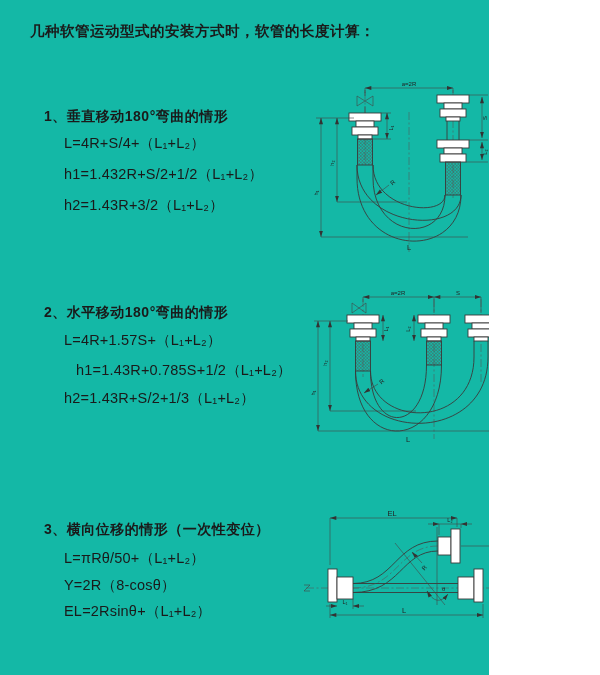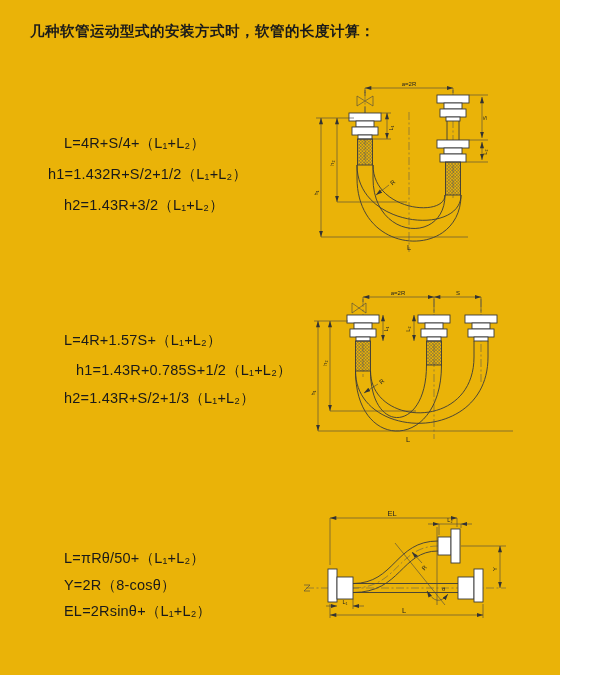--- a/index.html
+++ b/index.html
@@ -1,16 +1,16 @@
 <!DOCTYPE html>
 <html><head>
 <meta charset="utf-8">
 <style>
   html,body{margin:0;padding:0;background:#fff;}
-  .page{position:relative;width:560px;height:675px;background:#eab308;overflow:hidden;
+  .page{position:relative;width:489px;height:675px;background:#14b8a6;overflow:hidden;
         font-family:"Liberation Sans",sans-serif;color:#1a1a1a;}
   .title{position:absolute;left:30px;top:22px;font-size:14.5px;font-weight:bold;letter-spacing:.5px;}
   .sec-heading{position:absolute;font-size:14px;font-weight:bold;letter-spacing:.5px;}
   .formula{position:absolute;font-size:14.5px;letter-spacing:.2px;}
   svg{position:absolute;}
   svg text{font-family:"Liberation Sans",sans-serif;fill:#222;}
   .dlbl{font-size:6px;}
   .dlbl-s{font-size:5.6px;}
   .dlbl-b{font-size:7.5px;}
   .draw{stroke:#3a3a3a;fill:none;stroke-width:0.9;}
@@ -20,28 +20,31 @@
   .fit{stroke:#3a3a3a;fill:#fff;stroke-width:0.9;}
   .braid{stroke:#3a3a3a;fill:url(#hatch);stroke-width:0.9;}
 </style>
 </head>
 <body>
 
 <div class="page">
 
   <div class="title">几种软管运动型式的安装方式时，软管的长度计算：</div>
 
+  <div class="sec-heading" style="left:44px;top:108px">1、垂直移动180°弯曲的情形</div>
   <div class="formula" style="left:64px;top:134px">L=4R+S/4+（L₁+L₂）</div>
-  <div class="formula" style="left:48px;top:165px">h1=1.432R+S/2+1/2（L₁+L₂）</div>
+  <div class="formula" style="left:64px;top:165px">h1=1.432R+S/2+1/2（L₁+L₂）</div>
   <div class="formula" style="left:64px;top:196px">h2=1.43R+3/2（L₁+L₂）</div>
 
+  <div class="sec-heading" style="left:44px;top:304px">2、水平移动180°弯曲的情形</div>
   <div class="formula" style="left:64px;top:331px">L=4R+1.57S+（L₁+L₂）</div>
   <div class="formula" style="left:76px;top:361px">h1=1.43R+0.785S+1/2（L₁+L₂）</div>
   <div class="formula" style="left:64px;top:389px">h2=1.43R+S/2+1/3（L₁+L₂）</div>
 
+  <div class="sec-heading" style="left:44px;top:521px">3、横向位移的情形（一次性变位）</div>
   <div class="formula" style="left:64px;top:549px">L=πRθ/50+（L₁+L₂）</div>
   <div class="formula" style="left:64px;top:576px">Y=2R（8-cosθ）</div>
   <div class="formula" style="left:64px;top:602px">EL=2Rsinθ+（L₁+L₂）</div>
 
   <svg style="left:308px;top:68px" width="290" height="195" viewBox="0 0 290 195">
     <defs>
       <pattern id="hatch" width="3.2" height="3.2" patternUnits="userSpaceOnUse">
         <path d="M0,3.2 L3.2,0 M0,0 L3.2,3.2" stroke="#555" stroke-width="0.45"></path>
       </pattern>
       <marker id="mE" markerWidth="8" markerHeight="5" refX="6.4" refY="2" orient="auto" markerUnits="userSpaceOnUse">

